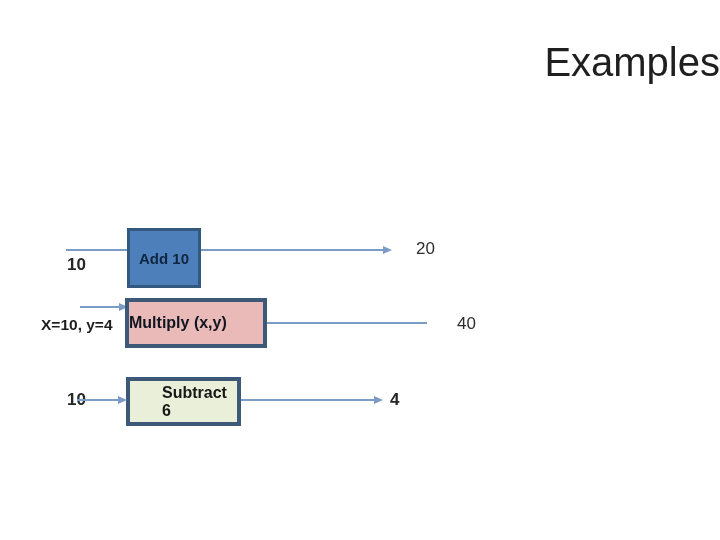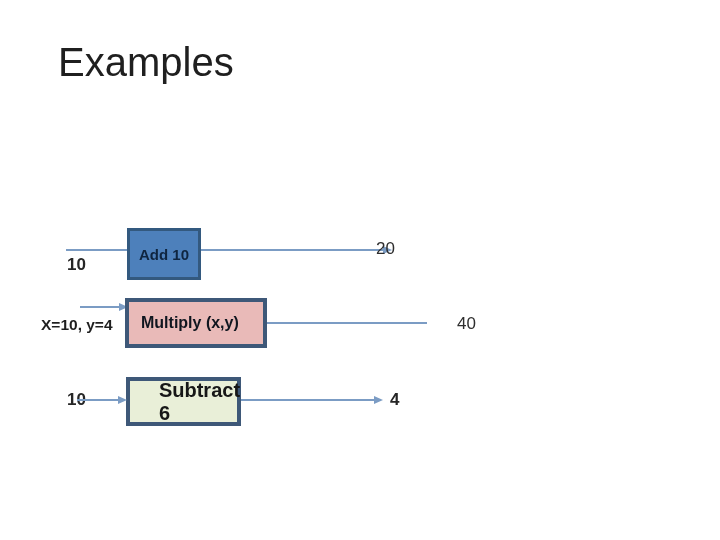--- a/index.html
+++ b/index.html
@@ -7,26 +7,25 @@
     width: 720px; height: 540px;
     background: #ffffff;
     position: relative;
     overflow: hidden;
     font-family: "Liberation Sans", sans-serif;
   }
   .abs { position: absolute; }
 
   .slide-title {
     left: 16px; right: 0; top: 40px;
-    text-align: left;
+    text-align: right;
     font-size: 40px;
     font-weight: 400;
     color: #1f1f1f;
     letter-spacing: 0px;
-    margin-left: 42px;
   }
 
   .hline { height: 2px; }
 
   .arrowhead {
     width: 0; height: 0;
     border-top: 4px solid transparent;
     border-bottom: 4px solid transparent;
     border-left-width: 9px;
     border-left-style: solid;
@@ -38,41 +37,41 @@
     align-items: center;
     font-weight: bold;
     border-style: solid;
   }
 
   .side-label { white-space: nowrap; }
 
   
   .r1-line-in  { left: 66px;  top: 249px; width: 62px; }
   .r1-label-in { left: 67px;  top: 255px; font-size: 17px; font-weight: 700; color: #262626; }
-  .r1-box      { left: 127px; top: 228px; width: 74px;  height: 52px; border-width: 3px;
+  .r1-box      { left: 127px; top: 228px; width: 74px;  height: 60px; border-width: 3px;
                  justify-content: center; font-size: 15px; }
   .r1-line-out { left: 201px; top: 249px; width: 182px; }
   .r1-head-out { left: 383px; top: 246px; }
-  .r1-label-out{ left: 376px; top: 239px; font-size: 17px; font-weight: 400; color: #2e2e2e; }
+  .r1-label-out{ left: 416px; top: 239px; font-size: 17px; font-weight: 400; color: #2e2e2e; }
 
   
   .r2-label-in { left: 41px;  top: 316px; font-size: 15.5px; font-weight: 700; color: #1f1f1f; }
   .r2-line-in  { left: 80px;  top: 306px; width: 40px; }
   .r2-head-in  { left: 119px; top: 303px; }
   .r2-box      { left: 125px; top: 298px; width: 142px; height: 50px; border-width: 4px;
-                 justify-content: flex-start; padding-left: 12px; font-size: 16px; }
+                 justify-content: flex-start; padding-left: 0; font-size: 16px; }
   .r2-line-out { left: 267px; top: 322px; width: 160px; z-index: 1; }
   .r2-label-out{ left: 419px; top: 314px; font-size: 17px; font-weight: 400; color: #2e2e2e; z-index: 2; margin-left: 38px; }
 
   
   .r3-label-in { left: 67px;  top: 390px; font-size: 17px; font-weight: 700; color: #262626; }
   .r3-line-in  { left: 77px;  top: 399px; width: 41px; z-index: 2; }
   .r3-head-in  { left: 118px; top: 396px; z-index: 2; }
   .r3-box      { left: 126px; top: 377px; width: 115px; height: 49px; border-width: 4px;
-                 justify-content: center; font-size: 20px; padding-left: 32px; }
+                 justify-content: center; font-size: 16px; padding-left: 32px; }
   .r3-line-out { left: 241px; top: 399px; width: 133px; }
   .r3-head-out { left: 374px; top: 396px; }
   .r3-label-out{ left: 390px; top: 390px; font-size: 17px; font-weight: 600; color: #262626; }
 </style>
 </head>
 <body>
 
 <div class="abs slide-title">Examples</div>
 
 <div class="abs hline r1-line-in" style="background-color: rgb(123, 156, 196);"></div>

